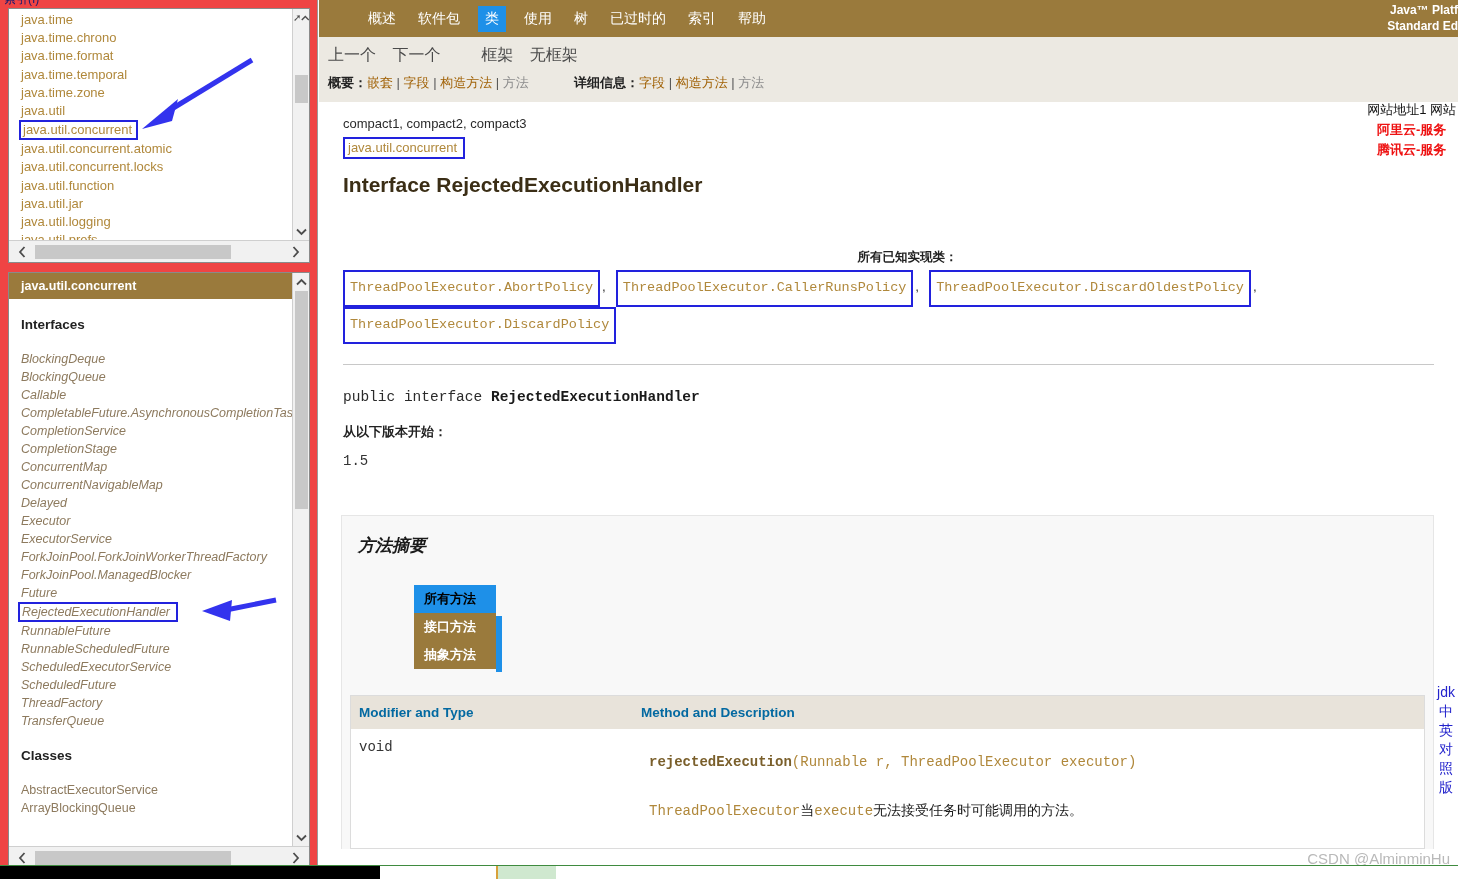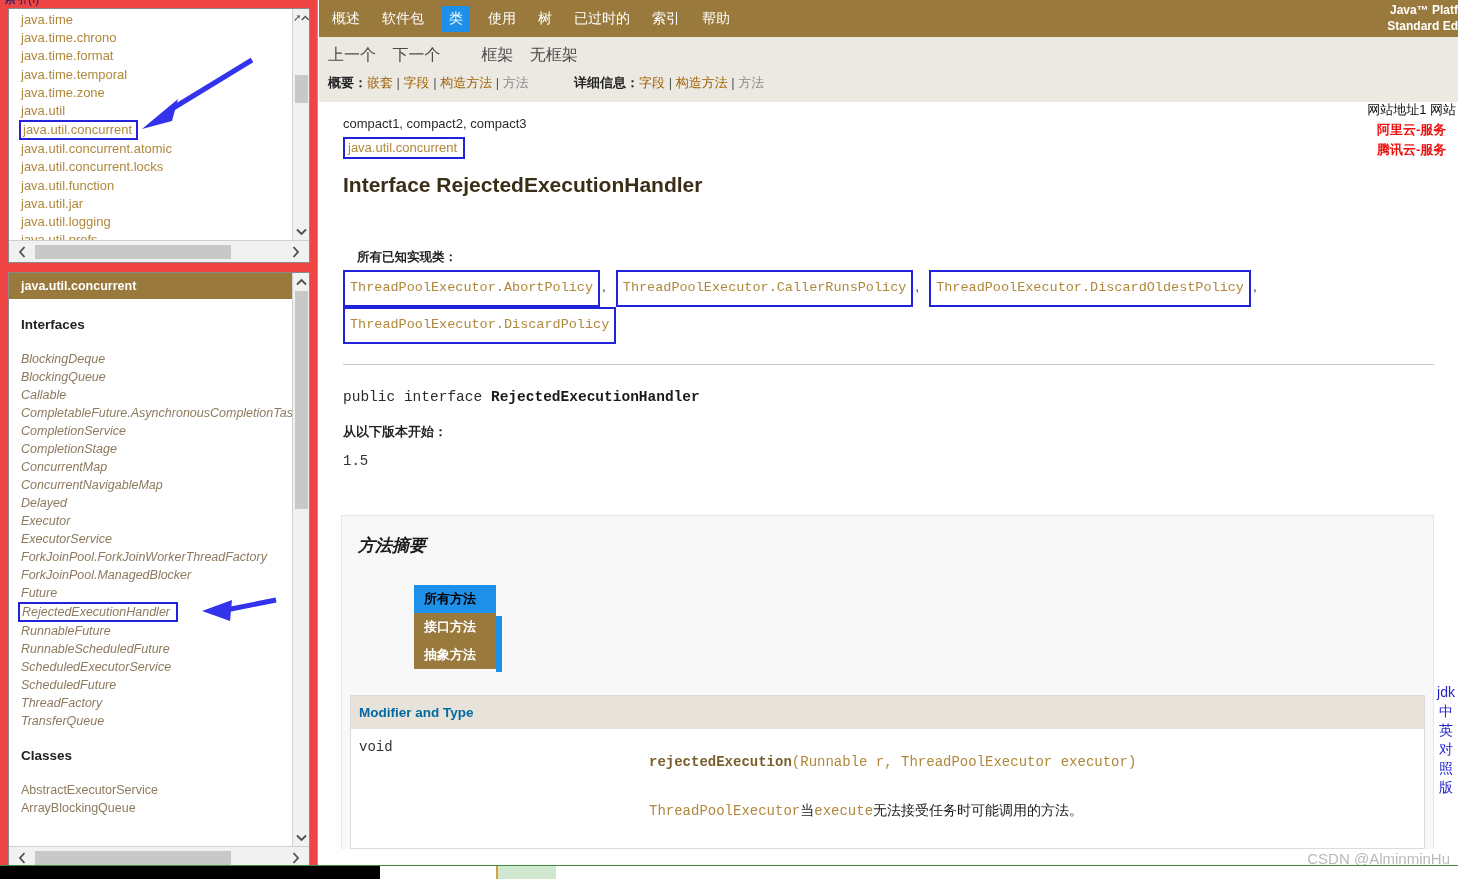--- a/index.html
+++ b/index.html
@@ -141,21 +141,21 @@
 
   .content { padding: 14px 0 0 24px; position: relative; }
   .compact { font-size: 13px; color: #2b2b2b; margin-bottom: 6px; }
   .pkgline {
     display: inline-block; border: 2px solid #2222dd; padding: 1px 6px 2px 3px;
     font-size: 13px; color: #b0883b;
   }
   .ititle {
     font-size: 21px; font-weight: bold; color: #3b2e16; margin: 14px 0 0 0;
   }
-  .known-label { font-size: 12.5px; font-weight: bold; color: #222; margin: 52px 0 4px 14px; }
+  .known-label { font-size: 12.5px; font-weight: bold; color: #222; margin: 52px 0 4px 14px; text-align: center; }
   .known-row { font-size: 13.5px; color: #b0883b; font-family: "Liberation Mono", monospace; line-height: 30px; }
   .kbox {
     display: inline-block; border: 2px solid #2222dd; padding: 1px 5px 2px 5px;
     margin-right: 2px;
   }
   .comma { color: #333; margin-right: 10px; font-family: "Liberation Sans", sans-serif; }
 
   .hr { height: 1px; background: #c8c8c8; margin: 20px 24px 0 0; }
 
   .sig { font-family: "Liberation Mono", monospace; font-size: 14.5px; color: #2b2b2b; margin-top: 24px; }
@@ -346,21 +346,21 @@
     <path d="M12 74 L48 44 L42 66 Z" fill="#3333ee"></path>
   </svg>
   <svg class="annot-arrow" style="left:198px;top:596px;width:80px;height:30px;" viewBox="0 0 80 30">
     <path d="M78 4 L28 14" stroke="#3333ee" stroke-width="5" fill="none"></path>
     <path d="M4 15 L34 4 L32 25 Z" fill="#3333ee"></path>
   </svg>
 
   <div id="right-frame">
 
     <div class="topnav">
-      <div id="topnav-items" style="display:flex;align-items:center;">
+      <div id="topnav-items" style="display:flex;align-items:center;margin-left:36px;">
           <div class="topnav-item">概述</div>
           <div class="topnav-item">软件包</div>
           <div class="topnav-item active">类</div>
           <div class="topnav-item">使用</div>
           <div class="topnav-item">树</div>
           <div class="topnav-item">已过时的</div>
           <div class="topnav-item">索引</div>
           <div class="topnav-item">帮助</div>
         </div>
       <div class="topnav-right">
@@ -409,20 +409,21 @@
     <div class="summary">
       <div class="summary-title">方法摘要</div>
       <div class="tabs" id="method-tabs">
           <div class="tab active">所有方法</div>
           <div class="tab shadow">接口方法</div>
           <div class="tab shadow">抽象方法</div>
         </div>
       <div class="mtable">
         <div class="mt-head">
           <div class="mt-c1">Modifier and Type</div>
+          <div class="mt-c2">Method and Description</div>
         </div>
         <div class="mt-row">
           <div class="mt-c1">void</div>
           <div class="mt-c2">
             <div><span class="nm">rejectedExecution</span><span>(Runnable r, ThreadPoolExecutor executor)</span></div>
             <div><span>ThreadPoolExecutor</span><span class="cn">当</span><span>execute</span><span class="cn">无法接受任务时可能调用的方法。</span></div>
           </div>
         </div>
       </div>
 

